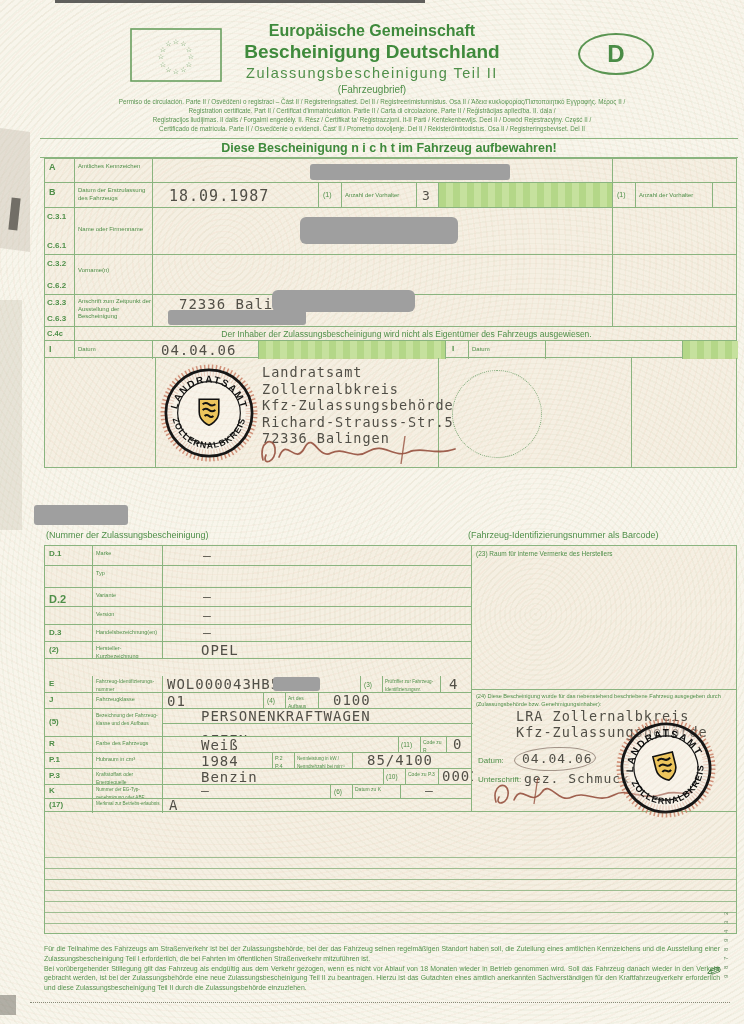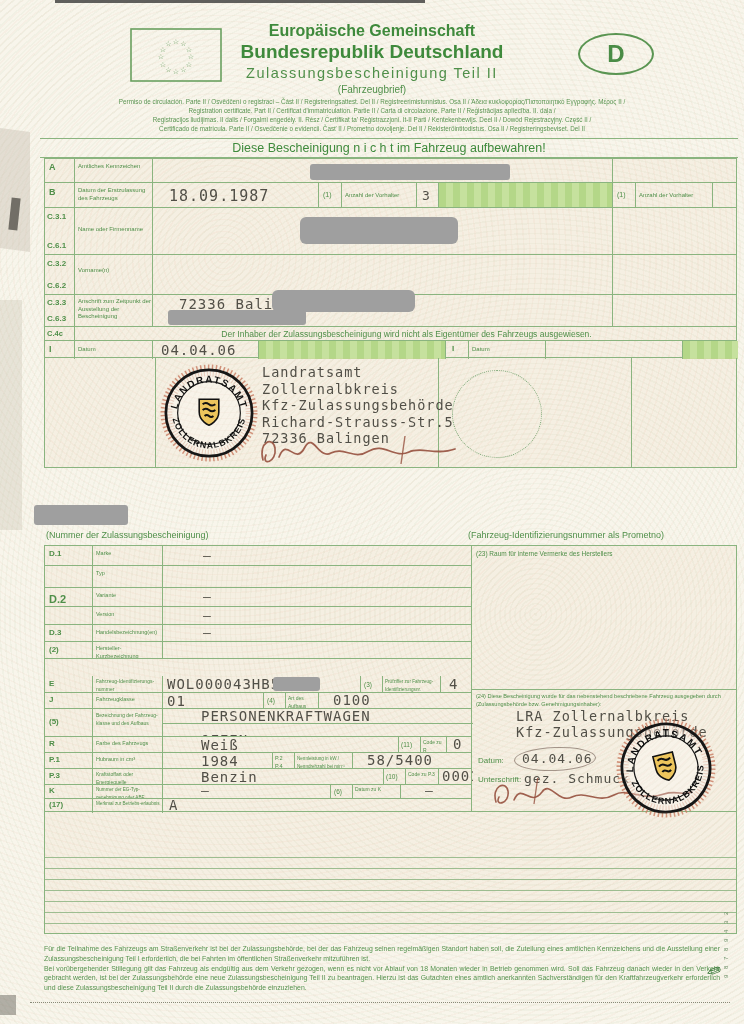--- a/index.html
+++ b/index.html
@@ -54,37 +54,37 @@
       <text x="46" y="46">☆</text>
         <text x="38.5" y="44">☆</text>
         <text x="33" y="38.5">☆</text>
       <text x="31" y="31">☆</text>
         <text x="33" y="23.5">☆</text>
         <text x="38.5" y="18">☆</text>
     </g>
   </svg>
 
   <div class="abs" style="left:0;right:0;top:22px;text-align:center;font-size:16px;font-weight:bold;color:var(--g-dark)">Europäische Gemeinschaft</div>
-  <div class="abs" style="left:0;right:0;top:41px;text-align:center;font-size:19px;font-weight:bold;color:var(--g-dark)">Bundesrepublik Deutschland</div>
+  <div class="abs" style="left:0;right:0;top:41px;text-align:center;font-size:19px;font-weight:bold;color:var(--g-dark)">Bescheinigung Deutschland</div>
   <div class="abs" style="left:0;right:0;top:65px;text-align:center;font-size:14.5px;letter-spacing:1.5px;color:var(--g-mid)">Zulassungsbescheinigung Teil II</div>
   <div class="abs" style="left:0;right:0;top:84px;text-align:center;font-size:10px;color:var(--g-mid)">(Fahrzeugbrief)</div>
 
   <div class="abs" style="left:578px;top:33px;width:76px;height:42px;border:2px solid #5a9552;border-radius:50%;display:flex;align-items:center;justify-content:center">
     <span style="font-size:24px;font-weight:bold;color:#4a8c46">D</span>
   </div>
 
   <div class="abs" style="left:42px;top:97px;width:660px;text-align:center;color:#5a9552;font-size:6.3px;line-height:9px">
     <div>Permiso de circulación. Parte II / Osvědčení o registraci – Část II / Registreringsattest. Del II / Registreerimistunnistus. Osa II / Άδεια κυκλοφορίας/Πιστοποιητικό Εγγραφής. Μέρος II /</div>
     <div>Registration certificate. Part II / Certificat d'immatriculation. Partie II / Carta di circolazione. Parte II / Reģistrācijas apliecība. II. daļa /</div>
     <div>Registracijos liudijimas. II dalis / Forgalmi engedély. II. Rész / Ċertifikat ta' Reġistrazzjoni. It-II Parti / Kentekenbewijs. Deel II / Dowód Rejestracyjny. Część II /</div>
     <div>Certificado de matrícula. Parte II / Osvedčenie o evidencii. Časť II / Prometno dovoljenje. Del II / Rekisteröintitodistus. Osa II / Registreringsbeviset. Del II</div>
   </div>
 
   <div class="abs" style="left:40px;top:138px;width:698px;height:20px;border-top:1.4px solid var(--g-line);border-bottom:1.4px solid var(--g-line);display:flex;align-items:center;justify-content:center">
-    <span style="font-size:12.5px;font-weight:normal;color:var(--g-dark)">Diese Bescheinigung n i c h t im Fahrzeug aufbewahren!</span>
+    <span style="font-size:12.5px;font-weight:bold;color:var(--g-dark)">Diese Bescheinigung n i c h t im Fahrzeug aufbewahren!</span>
   </div>
 
   <div class="abs tbl pink" style="left:44px;top:158px;width:693px;height:200px">
 
     <div class="row" style="top:0;height:24px">
       <div class="c" style="left:0;width:30px">
           <span class="code" style="position:absolute;left:4px;top:3px">A</span>
         </div>
       <div class="c" style="left:30px;width:78px">
           <span class="lbl" style="position:absolute;left:3px;top:4px">Amtliches Kennzeichen</span>
@@ -230,21 +230,21 @@
   <svg class="abs" style="left:255px;top:434px" width="210" height="36" viewBox="0 0 210 36">
     <path d="M8,26 C3,8 18,2 20,14 C22,29 6,32 11,21 M24,23 C32,2 40,33 50,13 C58,-2 64,26 76,19 C90,12 98,27 114,17 C128,8 140,25 154,18 C166,12 180,22 200,15" fill="none" stroke="#96503e" stroke-width="1.7" stroke-linecap="round" opacity="0.9"></path>
     <path d="M150,2 L146,30" fill="none" stroke="#96503e" stroke-width="1.4" opacity="0.8"></path>
   </svg>
 
   <div class="abs dotcircle" style="left:452px;top:370px;width:90px;height:88px"></div>
 
   <div class="abs blob" style="left:34px;top:505px;width:94px;height:20px"></div>
 
   <div class="abs" style="left:46px;top:530px;font-size:9px;color:var(--g-mid)">(Nummer der Zulassungsbescheinigung)</div>
-  <div class="abs" style="left:468px;top:530px;font-size:9px;color:var(--g-mid)">(Fahrzeug-Identifizierungsnummer als Prometno)</div>
+  <div class="abs" style="left:468px;top:530px;font-size:9px;color:var(--g-mid)">(Fahrzeug-Identifizierungsnummer als Barcode)</div>
 
   <div class="abs tbl pink" style="left:44px;top:545px;width:428px;height:267px">
 
     <div class="row" style="top:0;height:20px">
       <div class="c" style="left:0;width:48px">
           <span class="code" style="position:absolute;left:4px;top:3px;font-size:8px">D.1</span>
         </div>
       <div class="c" style="left:48px;width:70px">
           <span class="lbl" style="position:absolute;left:3px;top:4px;font-size:5.5px">Marke</span>
         </div>
@@ -293,20 +293,23 @@
           <span class="val" style="position:absolute;left:40px;top:0">–</span>
         </div>
     </div>
 
     <div class="row" style="top:96px;height:17px">
       <div class="c" style="left:0;width:48px">
           <span class="code" style="position:absolute;left:4px;top:3px;font-size:8px">(2)</span>
         </div>
       <div class="c" style="left:48px;width:70px">
           <span class="lbl" style="position:absolute;left:3px;top:3px;font-size:5.5px">Hersteller-Kurzbezeichnung</span>
+        </div>
+      <div class="c last" style="left:118px;width:310px">
+          <span class="val" style="position:absolute;left:38px;top:0;font-size:14px">OPEL</span>
         </div>
     </div>
 
 
     <div class="row" style="top:130px;height:17px">
       <div class="c" style="left:0;width:48px">
           <span class="code" style="position:absolute;left:4px;top:3px;font-size:8px">E</span>
         </div>
       <div class="c" style="left:48px;width:70px">
           <span class="lbl" style="position:absolute;left:3px;top:2px;font-size:5px">Fahrzeug-Identifizierungs-nummer</span>
@@ -391,21 +394,21 @@
       <div class="c" style="left:118px;width:110px">
           <span class="val" style="position:absolute;left:38px;top:0;font-size:14px">1984</span>
         </div>
       <div class="c" style="left:228px;width:22px">
           <span class="lbl" style="position:absolute;left:2px;top:2px;font-size:5.5px;width:16px">P.2 P.4</span>
         </div>
       <div class="c" style="left:250px;width:58px">
           <span class="lbl" style="position:absolute;left:2px;top:2px;font-size:4.6px">Nennleistung in kW / Nenndrehzahl bei min⁻¹</span>
         </div>
       <div class="c last" style="left:308px;width:120px">
-          <span class="val" style="position:absolute;left:14px;top:-1px;font-size:14px">58/5400</span>
+          <span class="val" style="position:absolute;left:14px;top:-1px;font-size:14px">85/4100</span>
         </div>
     </div>
 
     <div class="row" style="top:223px;height:16px">
       <div class="c" style="left:0;width:48px">
           <span class="code" style="position:absolute;left:4px;top:2px;font-size:8px">P.3</span>
         </div>
       <div class="c" style="left:48px;width:70px">
           <span class="lbl" style="position:absolute;left:3px;top:2px;font-size:5px">Kraftstoffart oder Energiequelle</span>
         </div>

